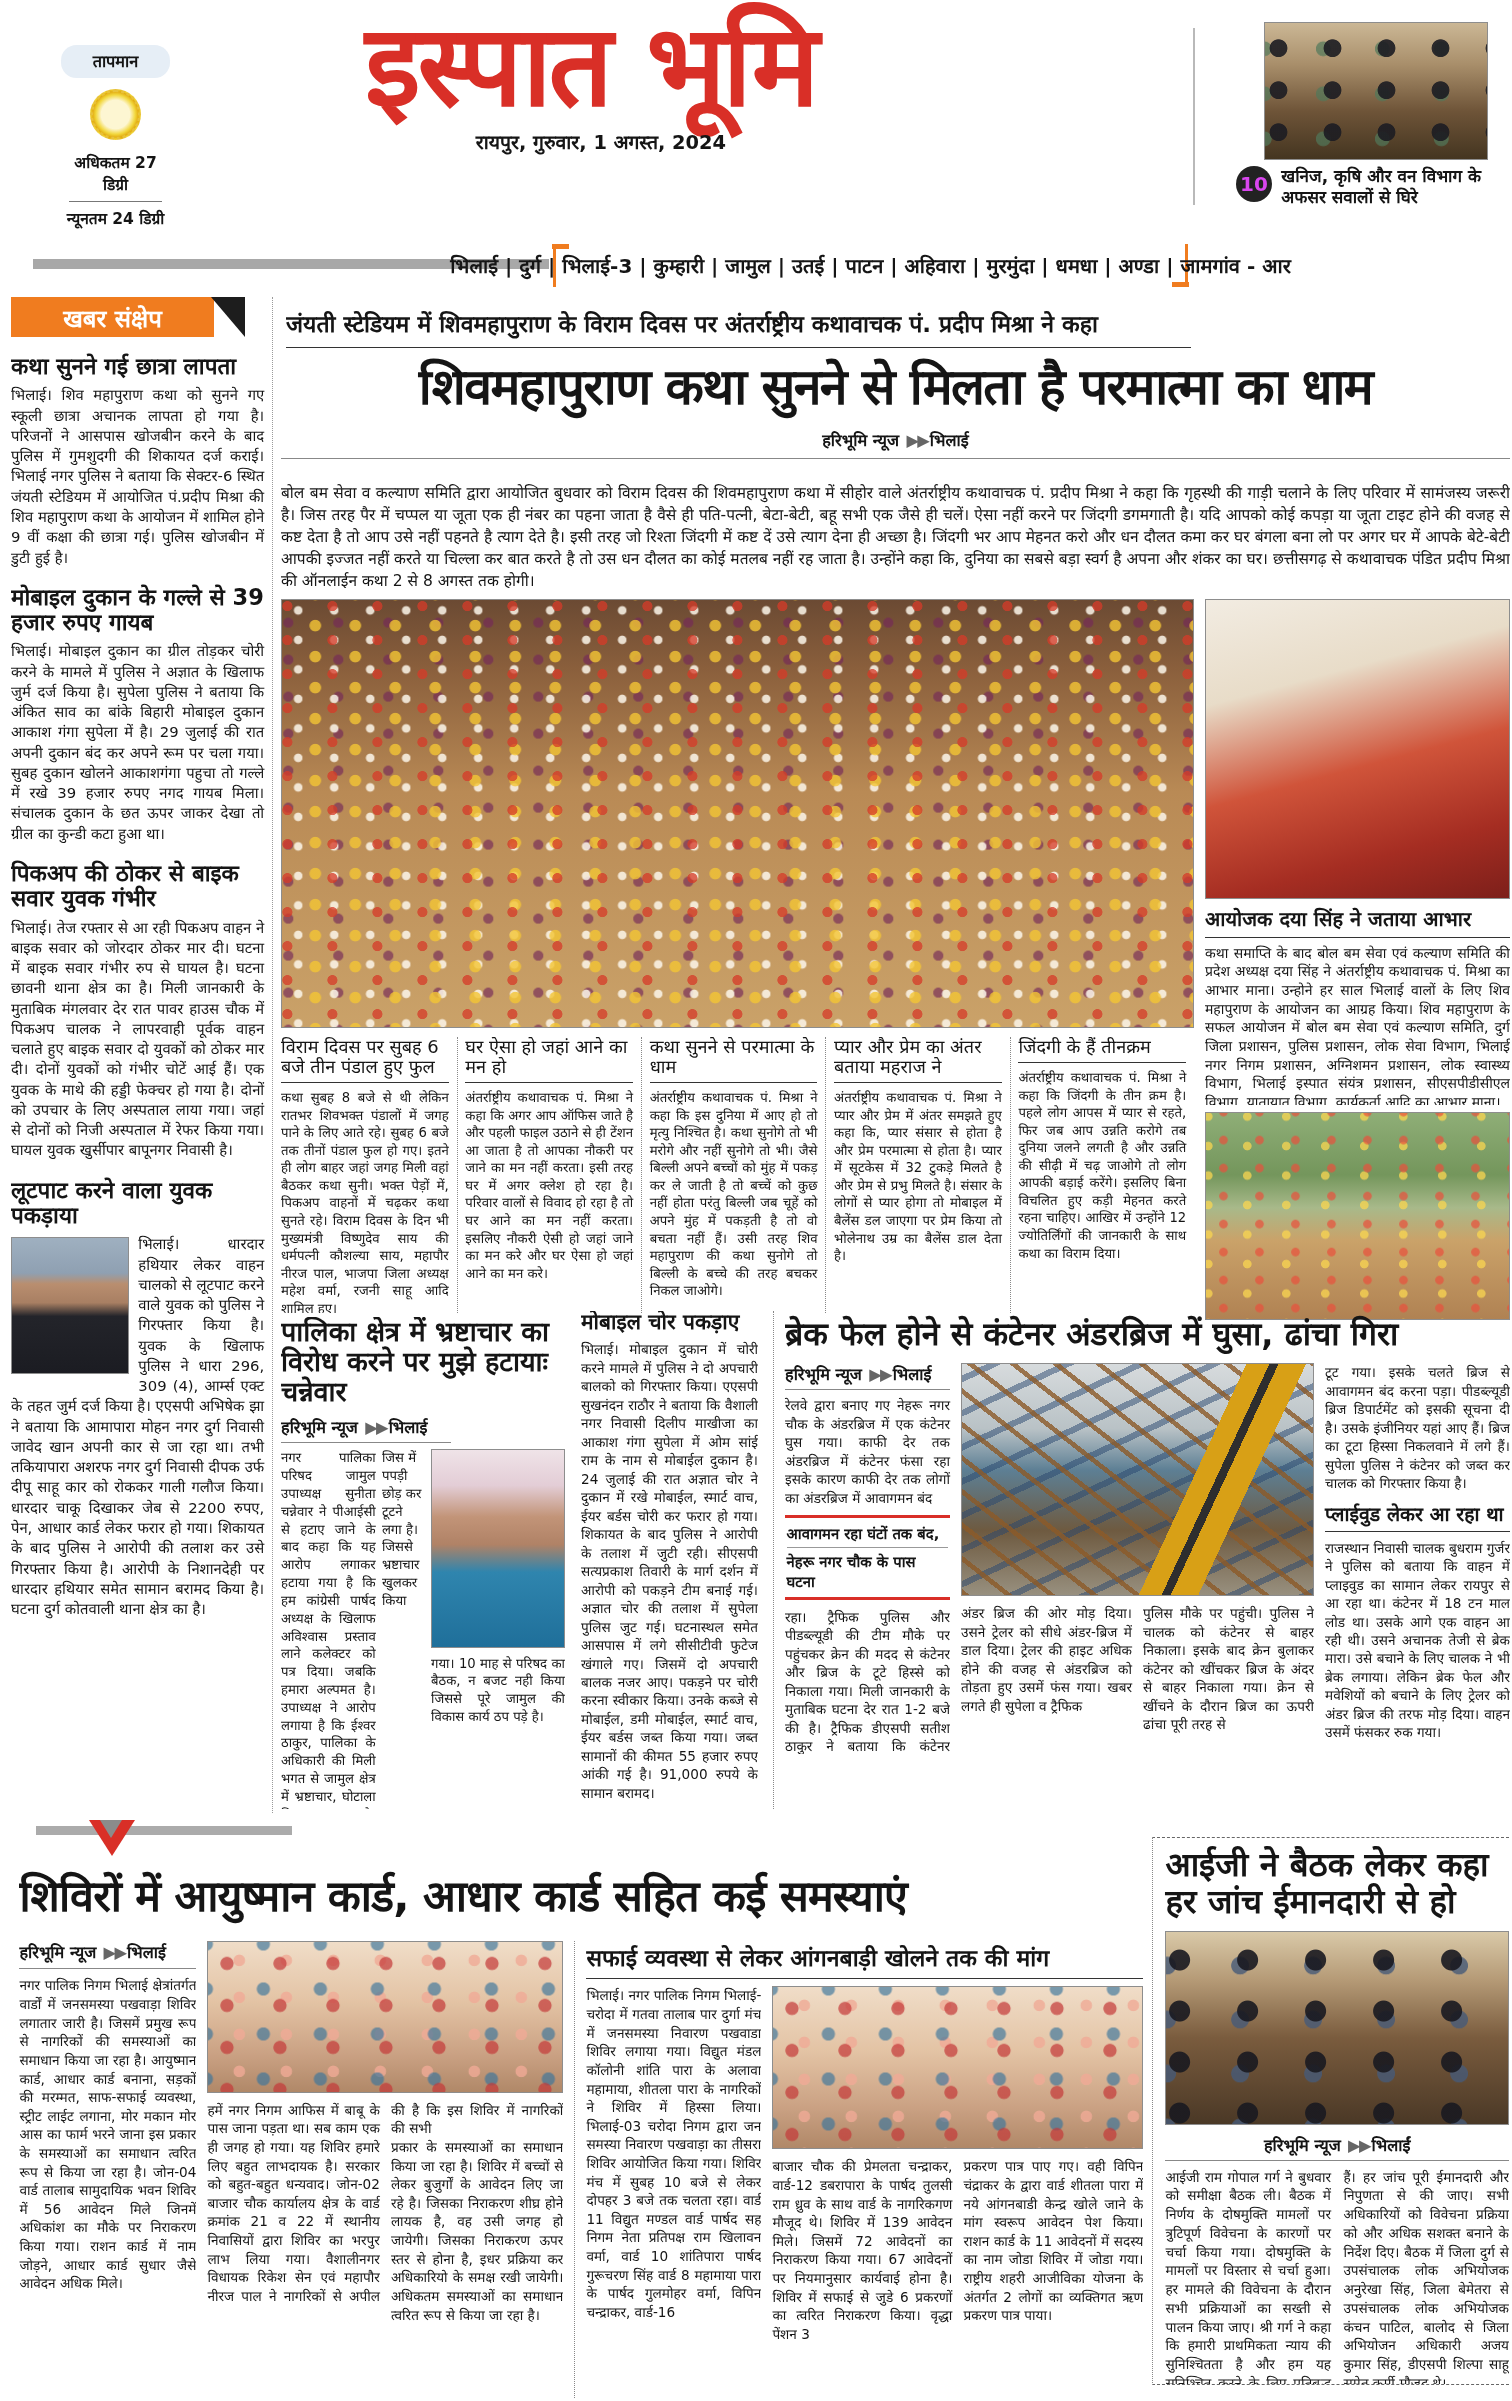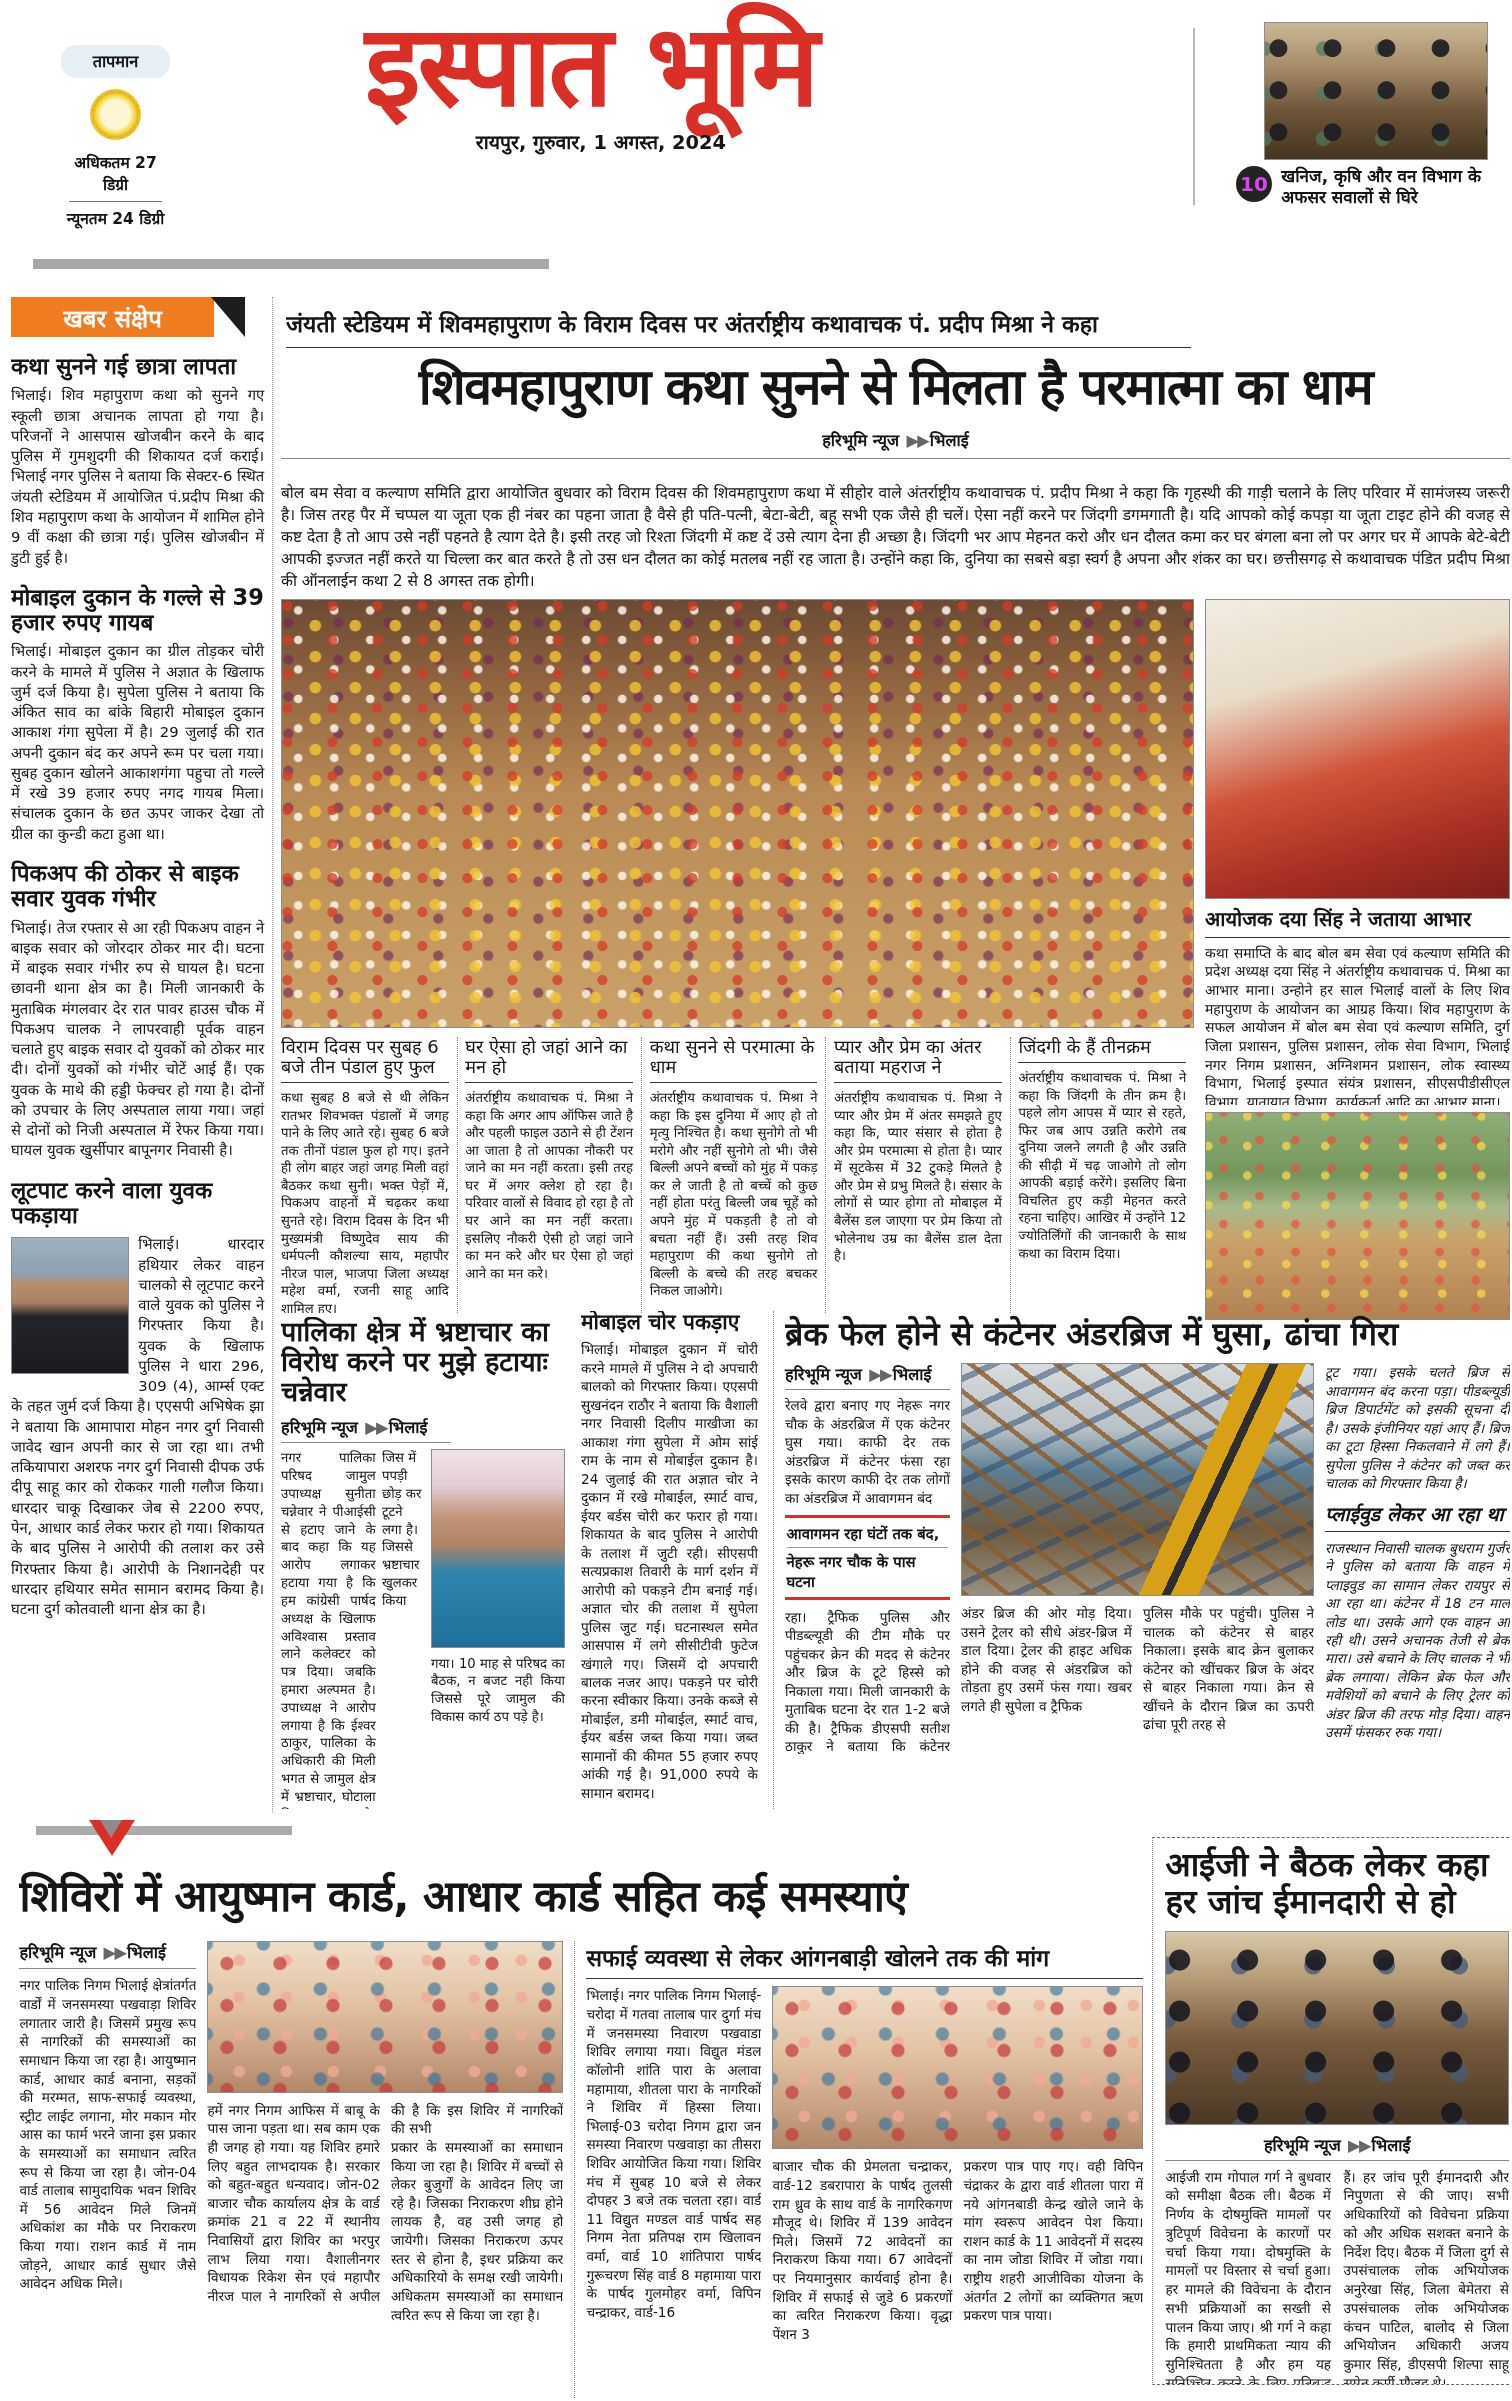--- a/index.html
+++ b/index.html
@@ -112,21 +112,21 @@
   .hl-box .hl + .hl { border-top:0.8px solid #999; margin-top:3.9px; padding-top:3.9px; }
   .b-mid { width:353px; }
   .ph-bridge { width:353px; height:233px;
     background:
       linear-gradient(115deg, transparent 62%, #d8a016 62% 67%, #2e2e2e 67% 69%, #d8a016 69% 75%, transparent 75%),
       repeating-linear-gradient(38deg, rgba(140,90,40,.8) 0 4.7px, transparent 4.7px 26.4px),
       repeating-linear-gradient(-25deg, rgba(40,70,110,.5) 0 6.2px, transparent 6.2px 31px),
       linear-gradient(180deg,#d7dbdd 0%,#b9c2c6 28%,#5d7f94 46%,#6e5a40 72%,#98907f 100%); }
   .b-mid-cols { display:flex; gap:11px; margin-top:7.8px; height:144px; overflow:hidden; }
   .b-mid-cols p { flex:1; }
-  .b-right { flex:1;font-style:italic; }
+  .b-right { flex:1; }
   .b-right h4 { font-size:19.4px; font-weight:800; border-bottom:1.6px solid #333; padding-bottom:3.9px; margin:7.8px 0 6.2px; }
 
   
   .div-bar { position:absolute; left:36px; top:1826px; width:256px; height:9.3px; background:#ababab; }
   .chev { position:absolute; left:89px; top:1820px; width:0; height:0;
           border-left:23px solid transparent; border-right:23px solid transparent; border-top:36px solid #d92f27; }
   .chev-in { position:absolute; left:100px; top:1820px; width:0; height:0;
           border-left:11.6px solid transparent; border-right:11.6px solid transparent; border-top:18.6px solid #8b8b8b; }
   .banner { position:absolute; left:307px; top:1811px; width:842px; text-align:center;
             color:#d92f27; font-size:31px; font-weight:800; white-space:nowrap; overflow:hidden; }
@@ -195,20 +195,23 @@
   </div>
 
   <div class="mast-vrule"></div>
   <div class="mast-photo ph ph-meeting2"></div>
   <div class="mast-promo">
     <div class="page-circle">10</div>
     <div class="promo-text">खनिज, कृषि और वन विभाग के अफसर सवालों से घिरे</div>
   </div>
 
   <div class="places-bar"></div>
+  <div class="places-box">
+    <span class="places-text">भिलाई | दुर्ग | भिलाई-3 | कुम्हारी | जामुल | उतई | पाटन | अहिवारा | मुरमुंदा | धमधा | अण्डा | जामगांव - आर</span>
+  </div>
 
   <div class="sidebar">
     <div class="sb-header">
       <span>खबर संक्षेप</span>
       <span class="sb-flag-tip"></span>
     </div>
     <div class="brief">
       <h2>कथा सुनने गई छात्रा लापता</h2>
       <p>भिलाई। शिव महापुराण कथा को सुनने गए स्कूली छात्रा अचानक लापता हो गया है। परिजनों ने आसपास खोजबीन करने के बाद पुलिस में गुमशुदगी की शिकायत दर्ज कराई। भिलाई नगर पुलिस ने बताया कि सेक्टर-6 स्थित जंयती स्टेडियम में आयोजित पं.प्रदीप मिश्रा की शिव महापुराण कथा के आयोजन में शामिल होने 9 वीं कक्षा की छात्रा गई। पुलिस खोजबीन में डुटी हुई है।</p>
     </div>

